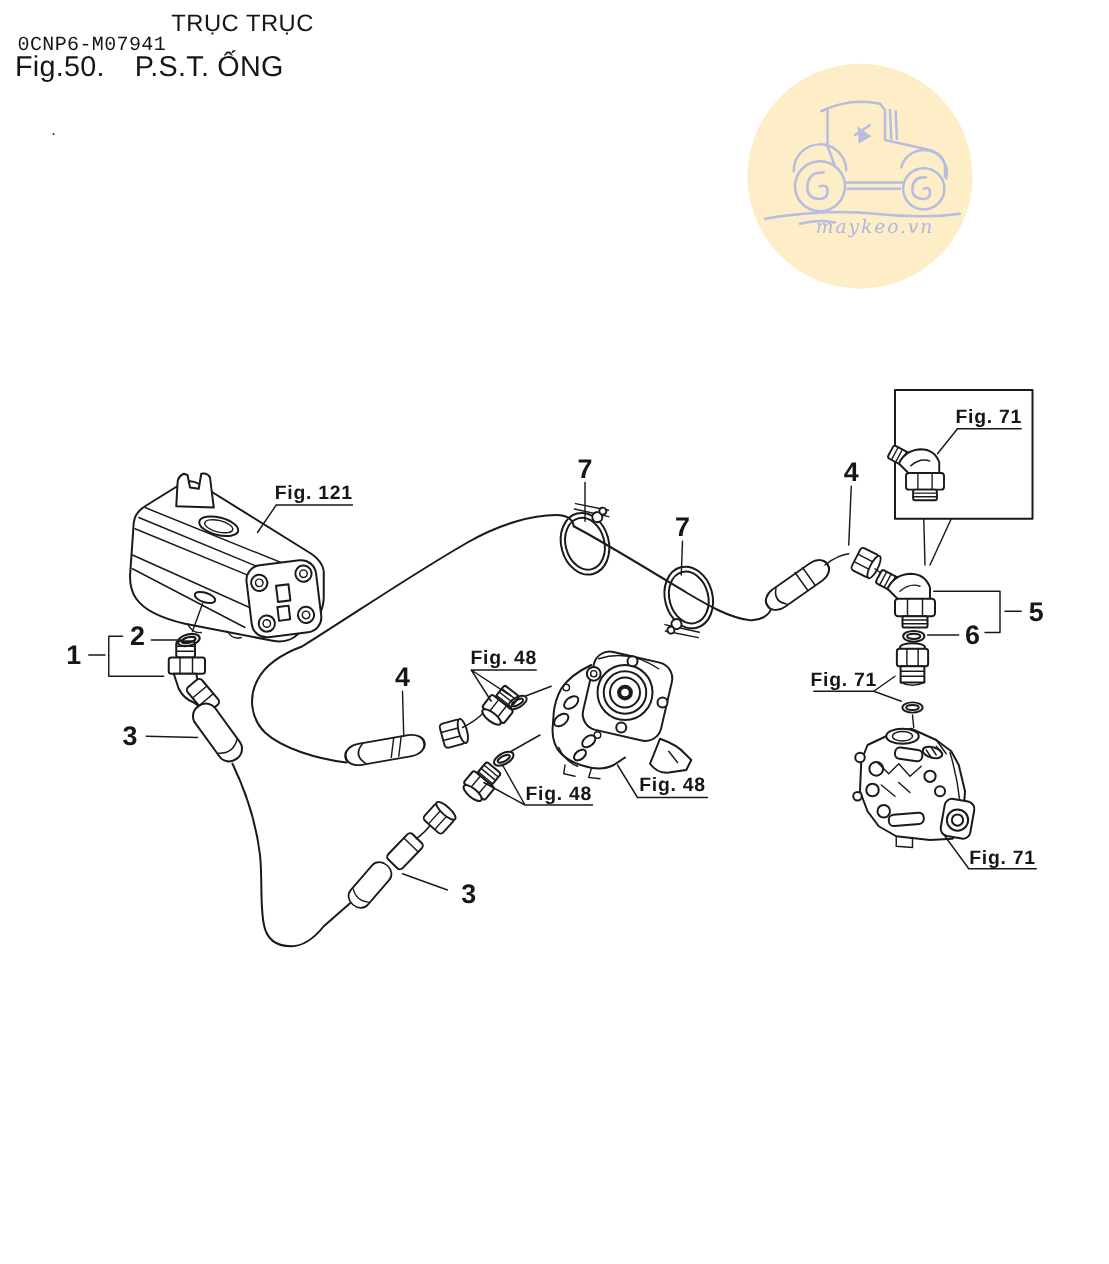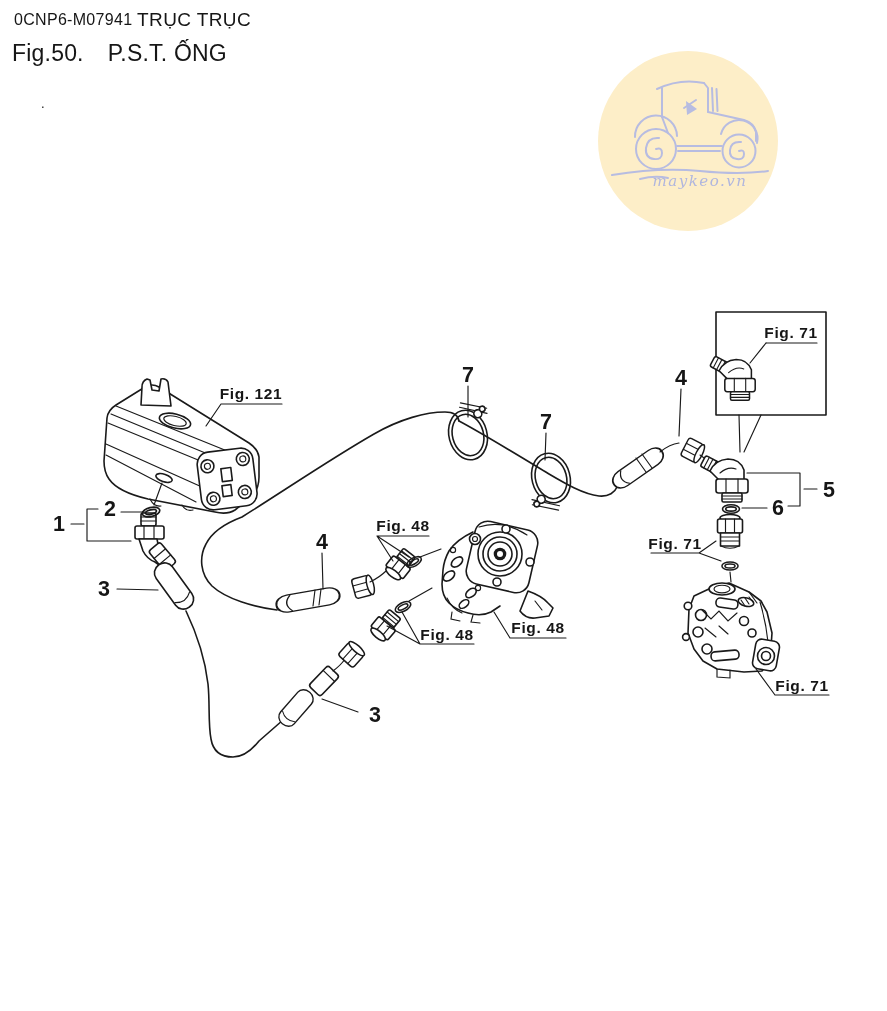--- a/index.html
+++ b/index.html
@@ -1,17 +1,17 @@
 <!DOCTYPE html>
 <html><head>
 <meta charset="utf-8">
 <style>
   html,body{margin:0;padding:0;background:#ffffff;}
   body{width:887px;height:1011px;position:relative;font-family:"Liberation Sans",sans-serif;color:#161616;overflow:hidden;}
-  .hdr-code{position:absolute;left:14px;top:11px;font-size:16px;letter-spacing:.3px;}
+  .hdr-code{position:absolute;left:14px;top:27px;font-size:16px;letter-spacing:.3px;font-family:Liberation Mono, monospace;}
   .hdr-section{position:absolute;left:137px;top:9px;font-size:19px;letter-spacing:.4px;}
   .hdr-title{position:absolute;left:12px;top:40px;font-size:23px;letter-spacing:.2px;display:flex;gap:24px;}
   .stray{position:absolute;left:41px;top:96px;font-size:13px;}
   svg{position:absolute;left:0;top:0;}
   .ln{fill:none;stroke:#1a1a1a;stroke-width:1.6;stroke-linecap:round;stroke-linejoin:round;}
   .fw{fill:#ffffff;stroke:#1a1a1a;stroke-width:1.6;stroke-linecap:round;stroke-linejoin:round;}
   .thin{fill:none;stroke:#1a1a1a;stroke-width:1.15;stroke-linecap:round;}
   .num{font-family:"Liberation Sans",sans-serif;font-size:21.5px;font-weight:bold;fill:#161616;}
   .fig{font-family:"Liberation Sans",sans-serif;font-size:15.5px;font-weight:bold;letter-spacing:.6px;fill:#161616;}
   .wm-art{fill:none;stroke:#b7bce1;stroke-width:2;stroke-linecap:round;stroke-linejoin:round;}

